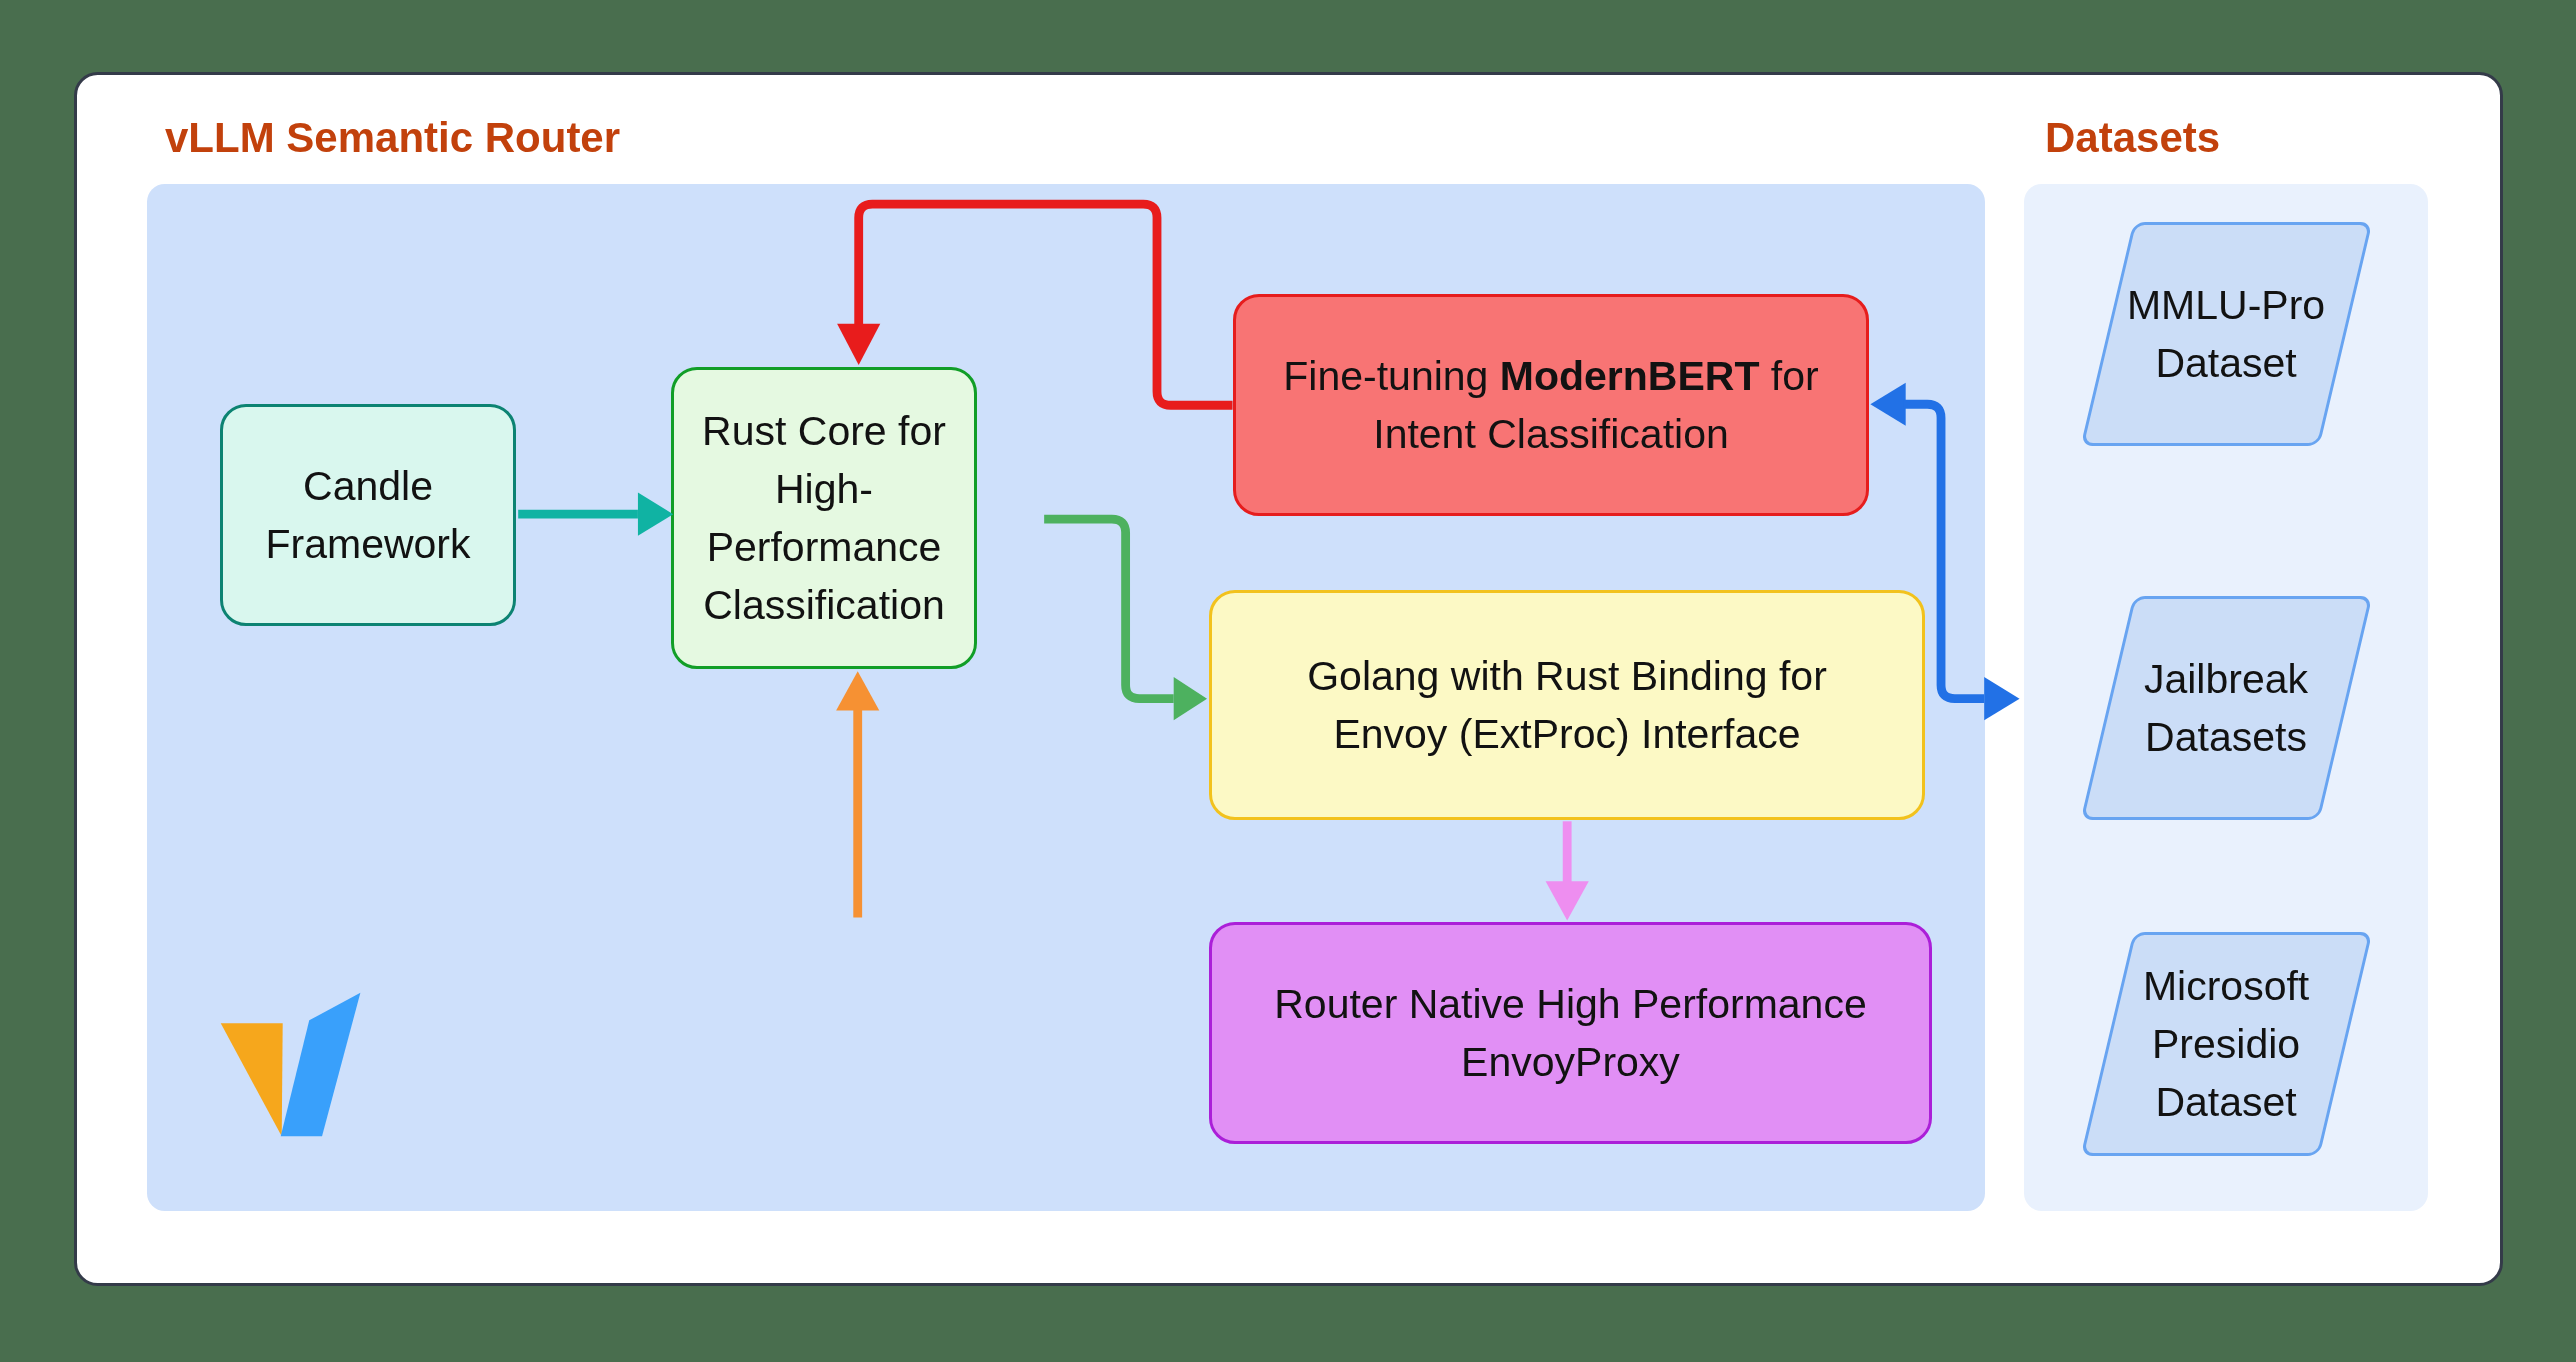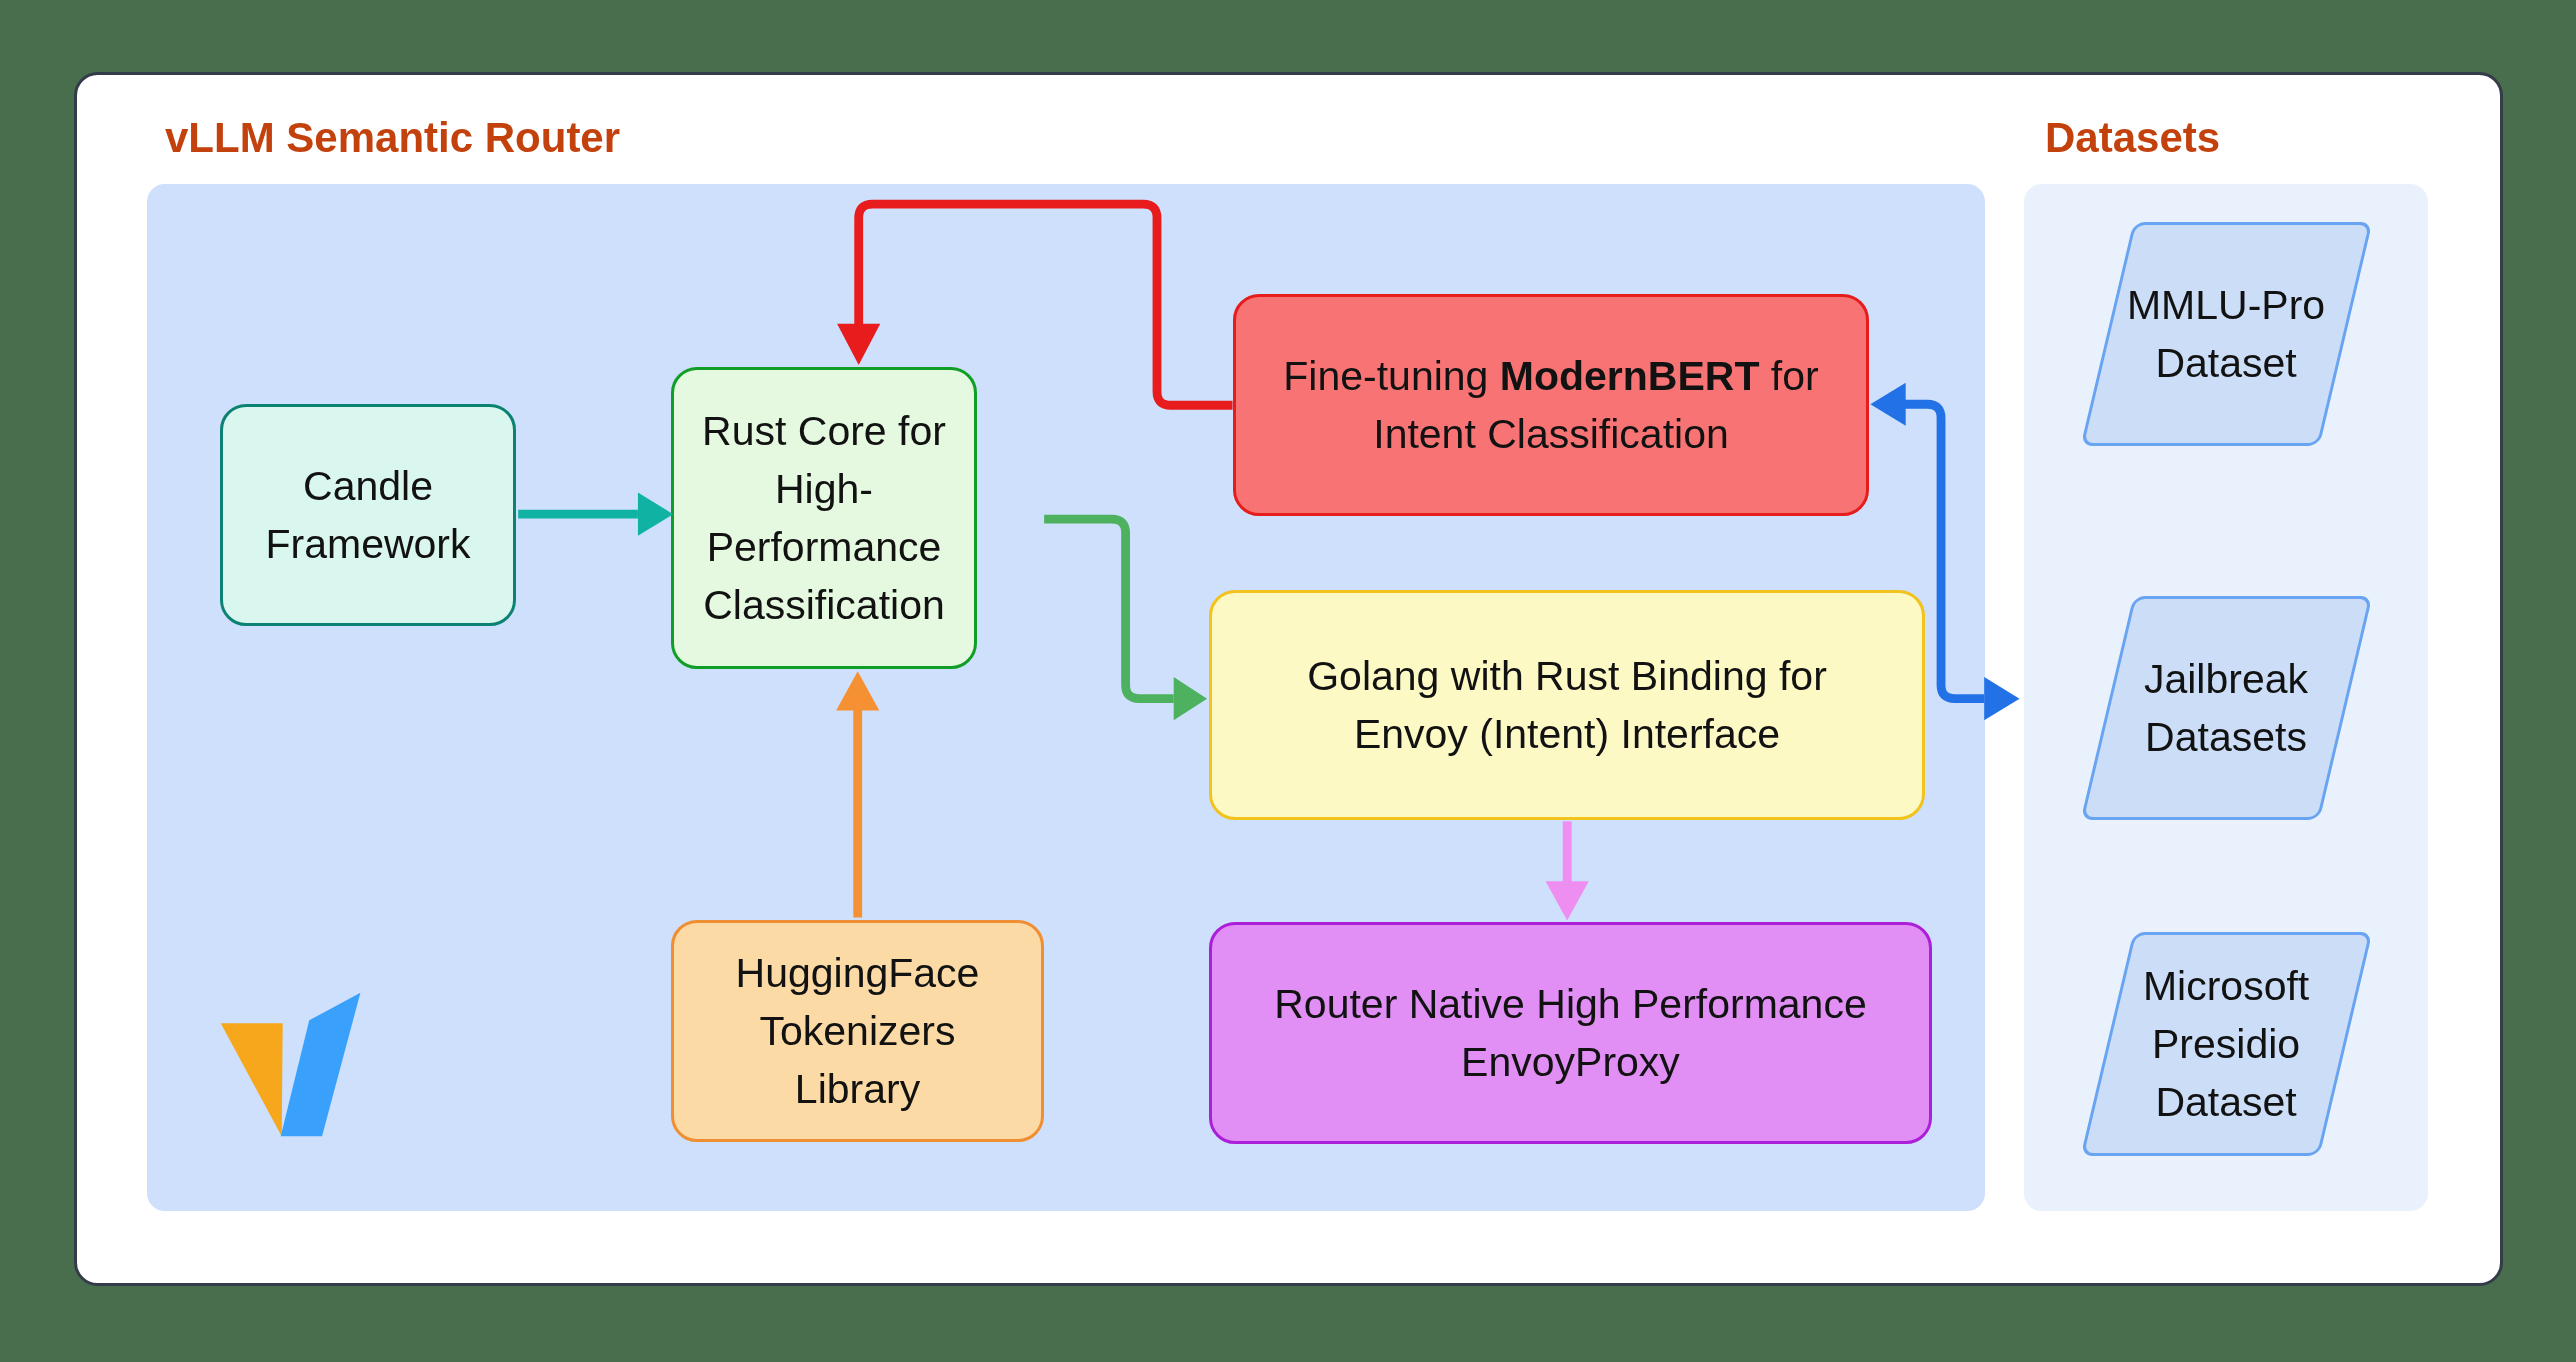--- a/index.html
+++ b/index.html
@@ -74,28 +74,23 @@
 Classification</span>
   </div>
 
   <div class="node node-finetune">
     <span><span>Fine-tuning </span><b>ModernBERT</b><span> for
 Intent Classification</span></span>
   </div>
 
   <div class="node node-golang">
     <span>Golang with Rust Binding for
-Envoy (Intent) Interface</span>
+Envoy (ExtProc) Interface</span>
   </div>
 
-  <div class="node node-hf">
-    <span>HuggingFace
-Tokenizers
-Library</span>
-  </div>
 
   <div class="node node-envoy">
     <span>Router Native High Performance
 EnvoyProxy</span>
   </div>
 
   <div class="pgram pgram-1">
     <div class="pgram-inner">MMLU-Pro
 Dataset</div>
   </div>

